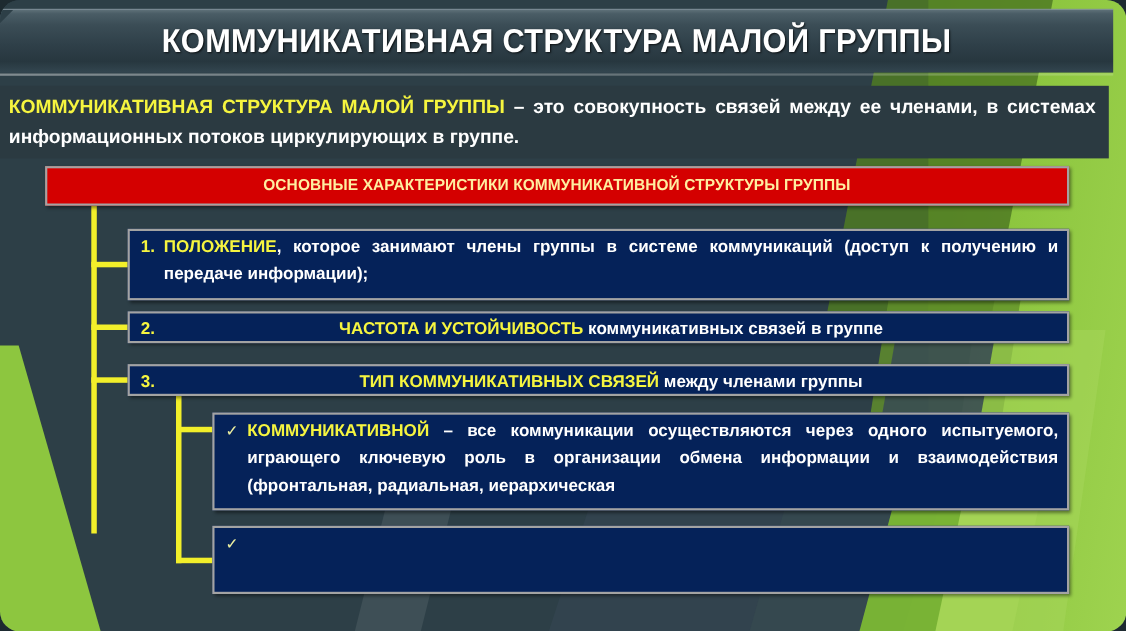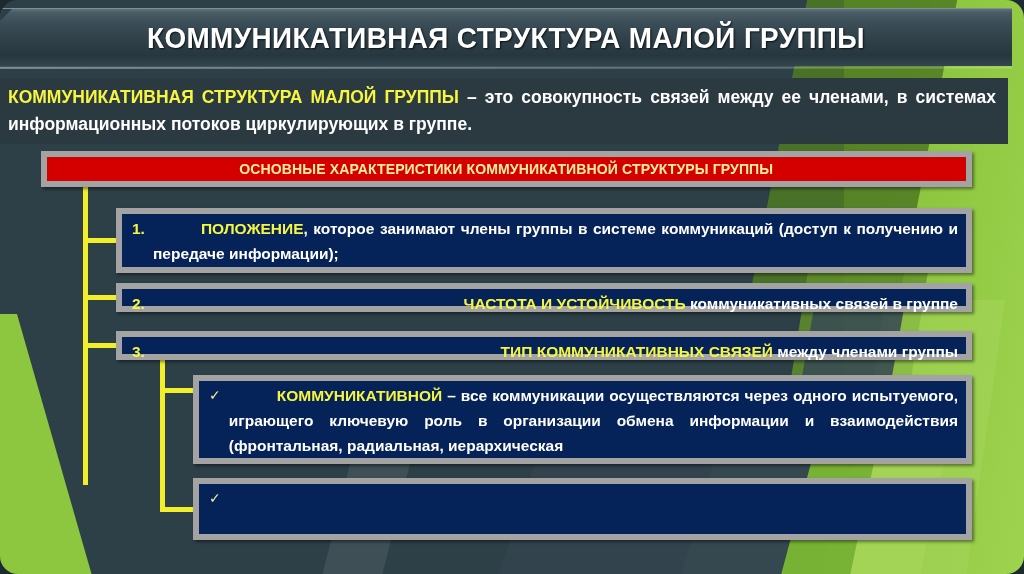--- a/index.html
+++ b/index.html
@@ -154,21 +154,21 @@
   .conn {
     position: absolute;
     background: #f2ef2a;
     z-index: 2;
   }
 
   
   .box {
     position: absolute;
     box-sizing: border-box;
-    border: 6px solid #a3a3a3;
+    border: 2px solid #a3a3a3;
     z-index: 3;
     box-shadow: 2px 2px 3px rgba(0,0,0,.45);
   }
   #box-header {
     left: 41px; top: 151px;
     width: 931px; height: 36px;
     background: #d40000;
     display: flex; align-items: center; justify-content: center;
   }
   #box-header .label {
@@ -183,21 +183,21 @@
   .navy {
     background: #052259;
     color: #ffffff;
   }
   .navy .txt {
     font-size: 15.5px;
     font-weight: bold;
     line-height: 25px;
     color: #ffffff;
   }
-  .navy .key { color: #f6f53f; margin-left: 48px; }
+  .navy .key { color: #f6f53f; }
   .navy .num { color: #f6f53f; }
 
   #box-1 { left: 116px; top: 208px; width: 856px; height: 65px; }
   #box-2 { left: 116px; top: 283px; width: 856px; height: 29px; }
   #box-3 { left: 116px; top: 331px; width: 856px; height: 29px; }
   #box-4 { left: 193px; top: 375px; width: 779px; height: 89px; }
   #box-5 { left: 193px; top: 478px; width: 779px; height: 62px; }
 
   .row {
     display: flex;
@@ -212,21 +212,21 @@
     font-weight: bold;
     line-height: 25px;
   }
   .marker.num { color: #f6f53f; }
   .marker.check { color: #eef0a0; font-weight: normal; font-size: 14px; }
   .body-txt {
     flex: 1 1 auto;
     text-align: justify;
     text-justify: inter-word;
   }
-  .nojust { text-align: right; }
+  .nojust { text-align: center; }
 </style>
 </head>
 <body>
 
 <div id="slide">
 
   <div class="bg-layer bg-base"></div>
   <div class="bg-green-right-2"></div>
   <div class="shape sh-darkgreen-1"></div>
   <div class="shape sh-darkgreen-2"></div>

